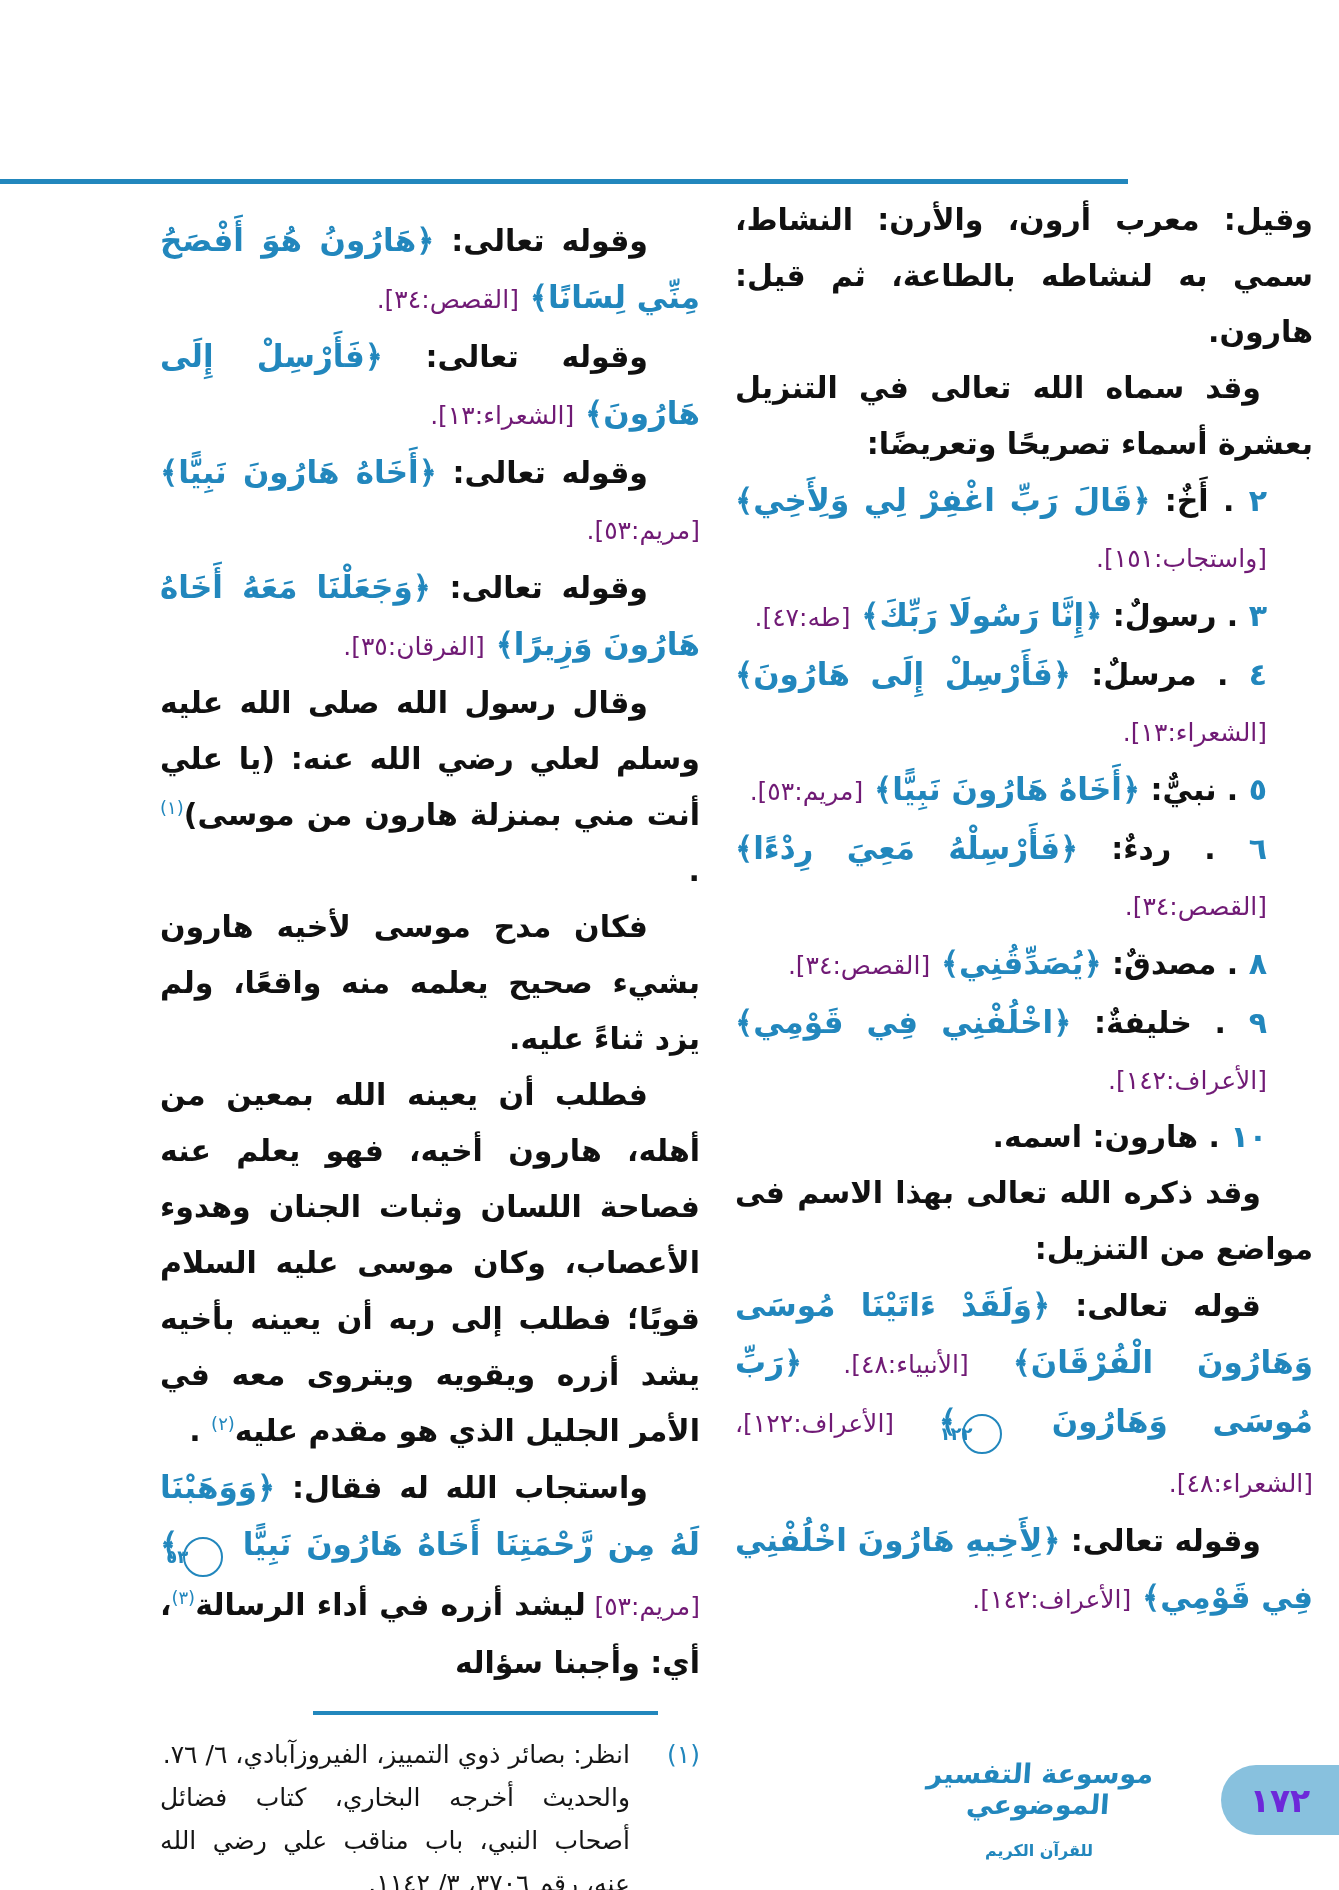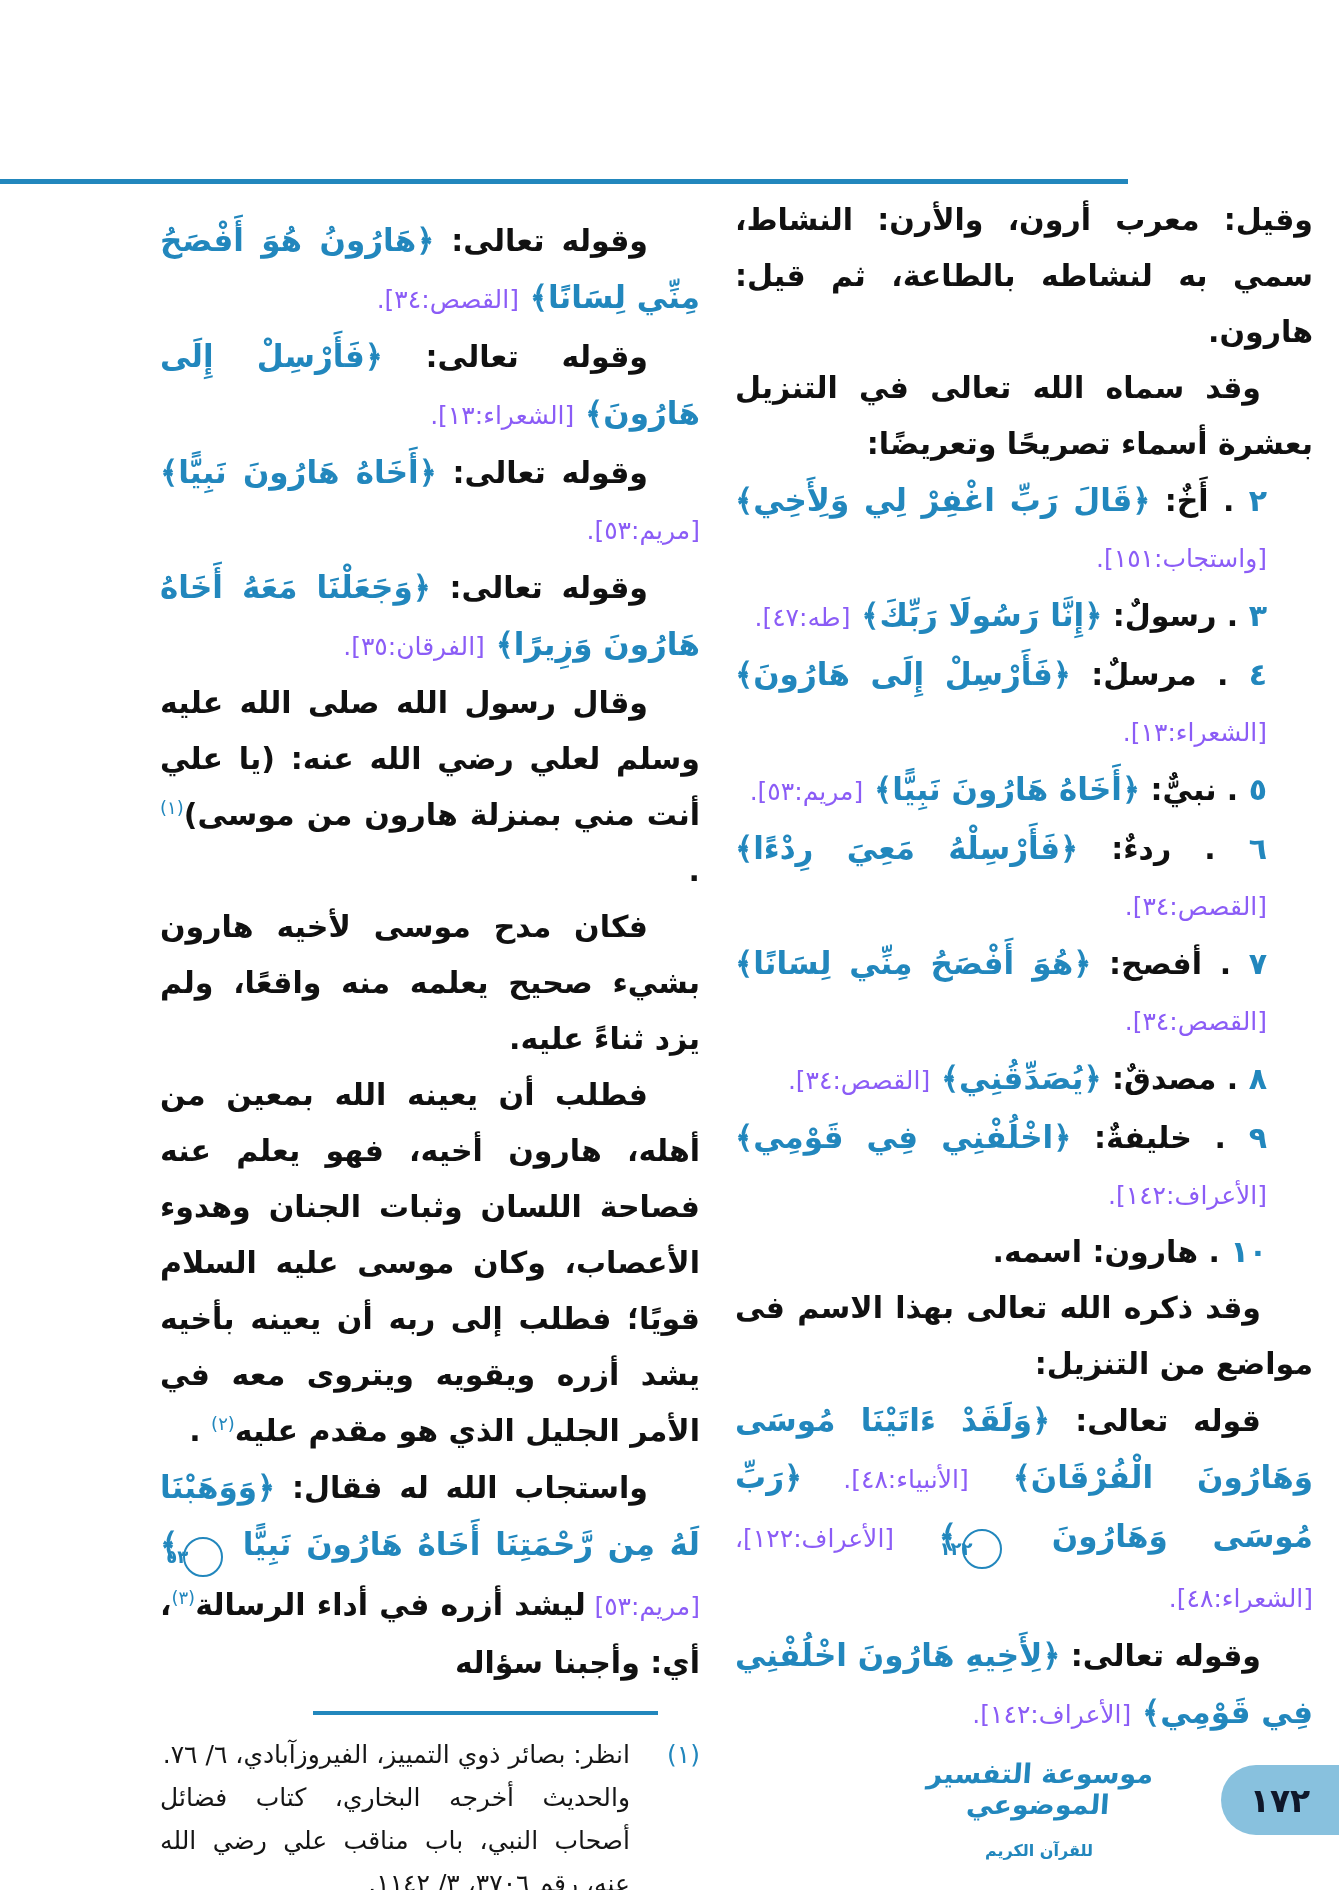--- a/index.html
+++ b/index.html
@@ -58,21 +58,21 @@
   .seg-text,.seg-label{color:var(--ink);}
   .seg-num{color:var(--accent);font-weight:700;}
   .seg-quran{
     color:var(--accent);
     font-weight:700;
     font-size:31px;
   }
   .seg-ref{
     font-weight:400;
     font-size:25px;
-    color:#8b5cf6;
+    color:#701a75;
   }
   .seg-ayah{
     display:inline-flex;
     width:40px;height:40px;
     border:2px solid var(--accent);
     border-radius:50%;
     color:var(--accent);
     font-size:18px;
     font-weight:700;
     align-items:center;
@@ -135,21 +135,21 @@
     right:0;
     width:118px;
     height:70px;
     background:var(--badge);
     border-radius:35px 0 0 35px;
     display:flex;
     align-items:center;
     justify-content:center;
   }
   .page-badge .num{
-    color:#0f172a;
+    color:#6d28d9;
     font-size:33px;
     font-weight:700;
     letter-spacing:2px;
   }
 </style>
 </head>
 <body>
 
 <div class="page">
 
@@ -157,21 +157,20 @@
   <div class="header-rule"></div>
 
   <div class="col col-right">
       <div class="block para"><span class="seg-text">وقيل: معرب أرون، والأرن: النشاط، سمي به لنشاطه بالطاعة، ثم قيل: هارون.</span></div>
       <div class="block para indent"><span class="seg-text">وقد سماه الله تعالى في التنزيل بعشرة أسماء تصريحًا وتعريضًا:</span></div>
       <div class="block item"><span class="seg-num">٢</span><span class="seg-label"> . أَخٌ: </span><span class="seg-quran">﴿قَالَ رَبِّ اغْفِرْ لِي وَلِأَخِي﴾ </span><span class="seg-ref">[واستجاب:١٥١].</span></div>
       <div class="block item"><span class="seg-num">٣</span><span class="seg-label"> . رسولٌ: </span><span class="seg-quran">﴿إِنَّا رَسُولَا رَبِّكَ﴾ </span><span class="seg-ref">[طه:٤٧].</span></div>
       <div class="block item"><span class="seg-num">٤</span><span class="seg-label"> . مرسلٌ: </span><span class="seg-quran">﴿فَأَرْسِلْ إِلَى هَارُونَ﴾ </span><span class="seg-ref">[الشعراء:١٣].</span></div>
       <div class="block item"><span class="seg-num">٥</span><span class="seg-label"> . نبيٌّ: </span><span class="seg-quran">﴿أَخَاهُ هَارُونَ نَبِيًّا﴾ </span><span class="seg-ref">[مريم:٥٣].</span></div>
       <div class="block item"><span class="seg-num">٦</span><span class="seg-label"> . ردءٌ: </span><span class="seg-quran">﴿فَأَرْسِلْهُ مَعِيَ رِدْءًا﴾ </span><span class="seg-ref">[القصص:٣٤].</span></div>
-      <div class="block item"><span class="seg-num">٧</span><span class="seg-label"> . أفصح: </span><span class="seg-quran">﴿هُوَ أَفْصَحُ مِنِّي لِسَانًا﴾ </span><span class="seg-ref">[القصص:٣٤].</span></div>
       <div class="block item"><span class="seg-num">٨</span><span class="seg-label"> . مصدقٌ: </span><span class="seg-quran">﴿يُصَدِّقُنِي﴾ </span><span class="seg-ref">[القصص:٣٤].</span></div>
       <div class="block item"><span class="seg-num">٩</span><span class="seg-label"> . خليفةٌ: </span><span class="seg-quran">﴿اخْلُفْنِي فِي قَوْمِي﴾ </span><span class="seg-ref">[الأعراف:١٤٢].</span></div>
       <div class="block item"><span class="seg-num">١٠</span><span class="seg-label"> . هارون: اسمه.</span></div>
       <div class="block para indent"><span class="seg-text">وقد ذكره الله تعالى بهذا الاسم فى مواضع من التنزيل:</span></div>
       <div class="block para indent"><span class="seg-text">قوله تعالى: </span><span class="seg-quran">﴿وَلَقَدْ ءَاتَيْنَا مُوسَى وَهَارُونَ الْفُرْقَانَ﴾ </span><span class="seg-ref">[الأنبياء:٤٨]. </span><span class="seg-quran">﴿رَبِّ مُوسَى وَهَارُونَ </span><span class="seg-ayah">١٢٢</span><span class="seg-quran">﴾ </span><span class="seg-ref">[الأعراف:١٢٢]، [الشعراء:٤٨].</span></div>
       <div class="block para indent"><span class="seg-text">وقوله تعالى: </span><span class="seg-quran">﴿لِأَخِيهِ هَارُونَ اخْلُفْنِي فِي قَوْمِي﴾ </span><span class="seg-ref">[الأعراف:١٤٢].</span></div>
     </div>
 
   <div class="col col-left">
     <div id="left-body">

